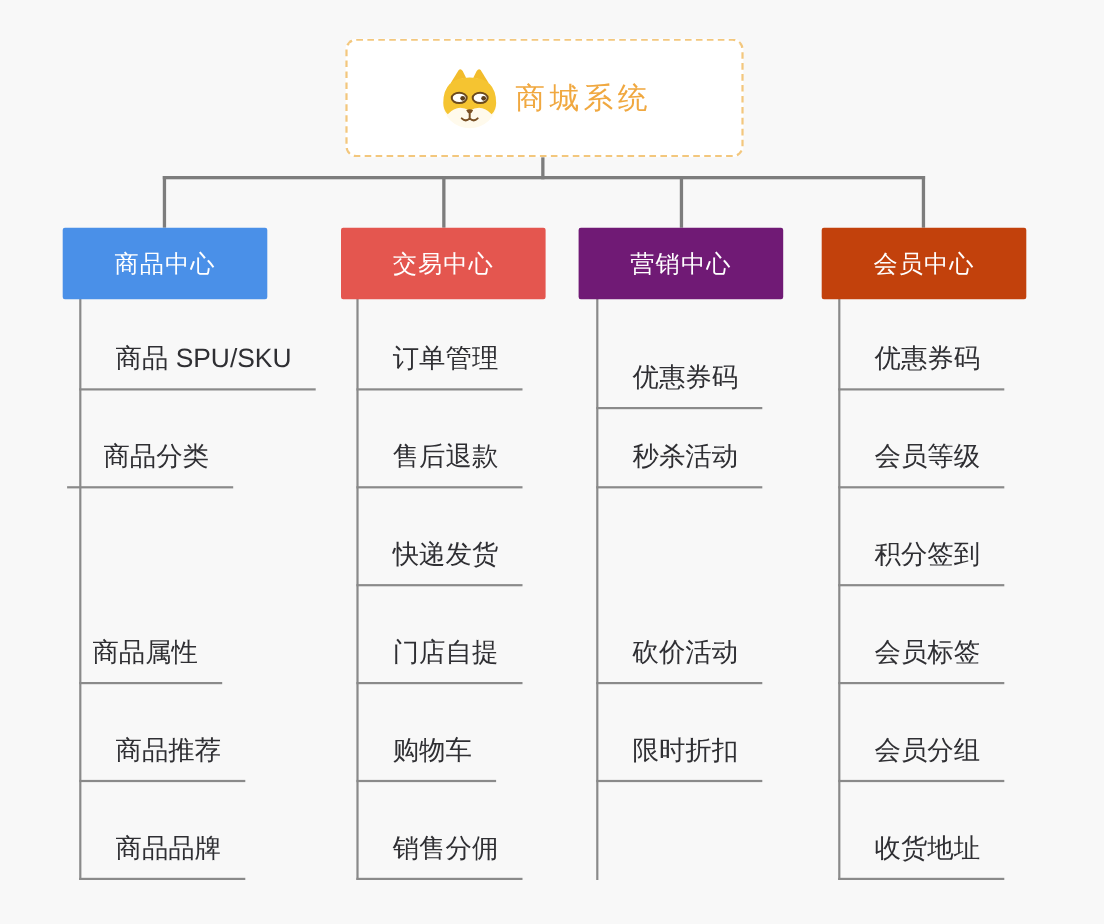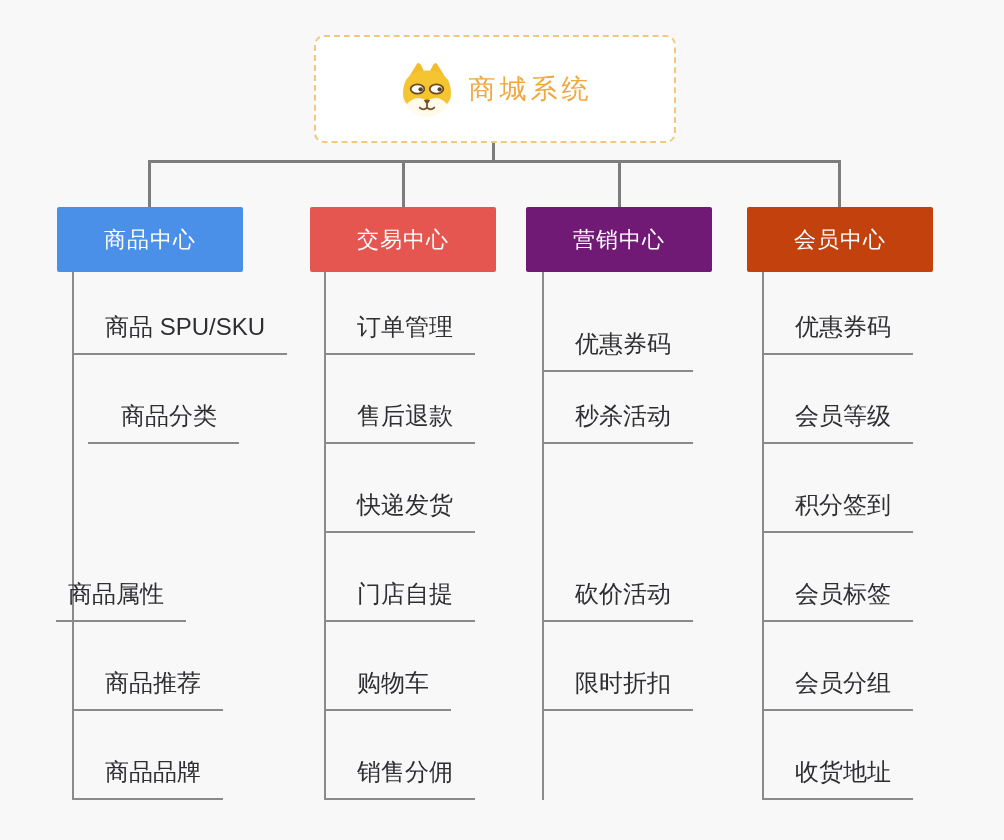--- a/index.html
+++ b/index.html
@@ -104,22 +104,22 @@
     <span>交易中心</span>
   </div>
   <div class="branch-node" style="left: 526px; background-color: #701a75;">
     <span>营销中心</span>
   </div>
   <div class="branch-node" style="left: 747px; background-color: #c2410c; text-align: center;">
     <span>会员中心</span>
   </div>
 
   <div class="leaf-node" style="left:72px; top:307px;">商品 SPU/SKU</div>
-  <div class="leaf-node" style="left:88px; top:396px;">商品分类</div>
-  <div class="leaf-node" style="left:56px; top:574px;padding-left:12px;">商品属性</div>
+  <div class="leaf-node" style="left:61px; top:396px;">商品分类</div>
+  <div class="leaf-node" style="left:72px; top:574px;padding-left:12px;">商品属性</div>
   <div class="leaf-node" style="left:72px; top:663px;">商品推荐</div>
   <div class="leaf-node" style="left:72px; top:752px;">商品品牌</div>
 
   <div class="leaf-node" style="left:324px; top:307px;">订单管理</div>
   <div class="leaf-node" style="left:324px; top:396px;">售后退款</div>
   <div class="leaf-node" style="left:324px; top:485px;">快递发货</div>
   <div class="leaf-node" style="left:324px; top:574px;">门店自提</div>
   <div class="leaf-node" style="left:324px; top:663px;">购物车</div>
   <div class="leaf-node" style="left:324px; top:752px;">销售分佣</div>
 

